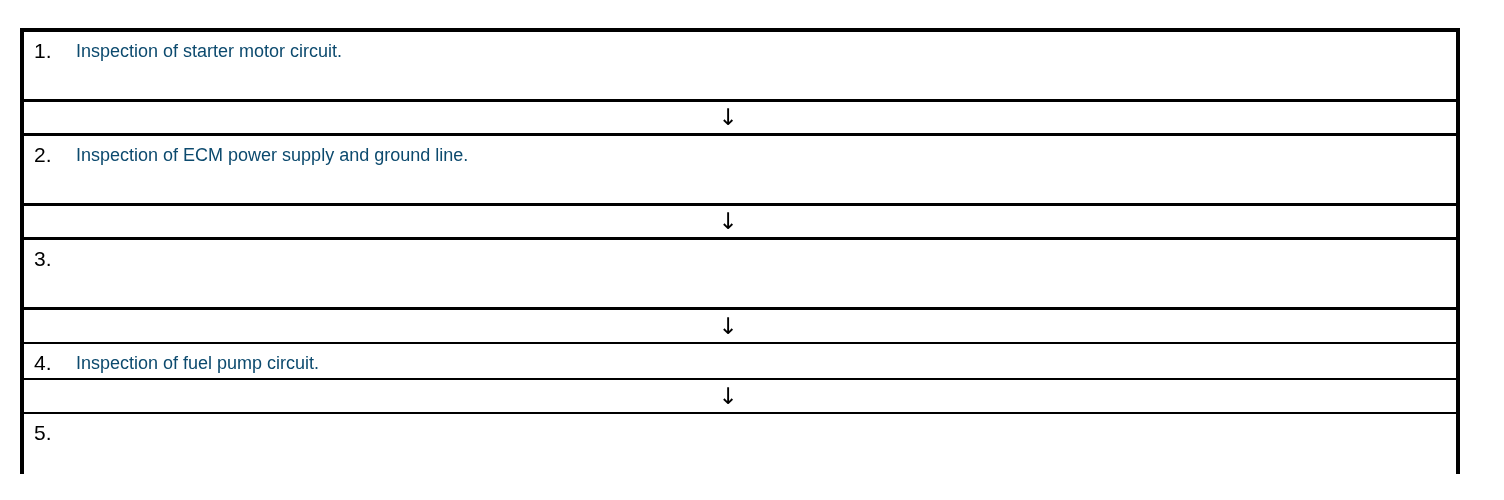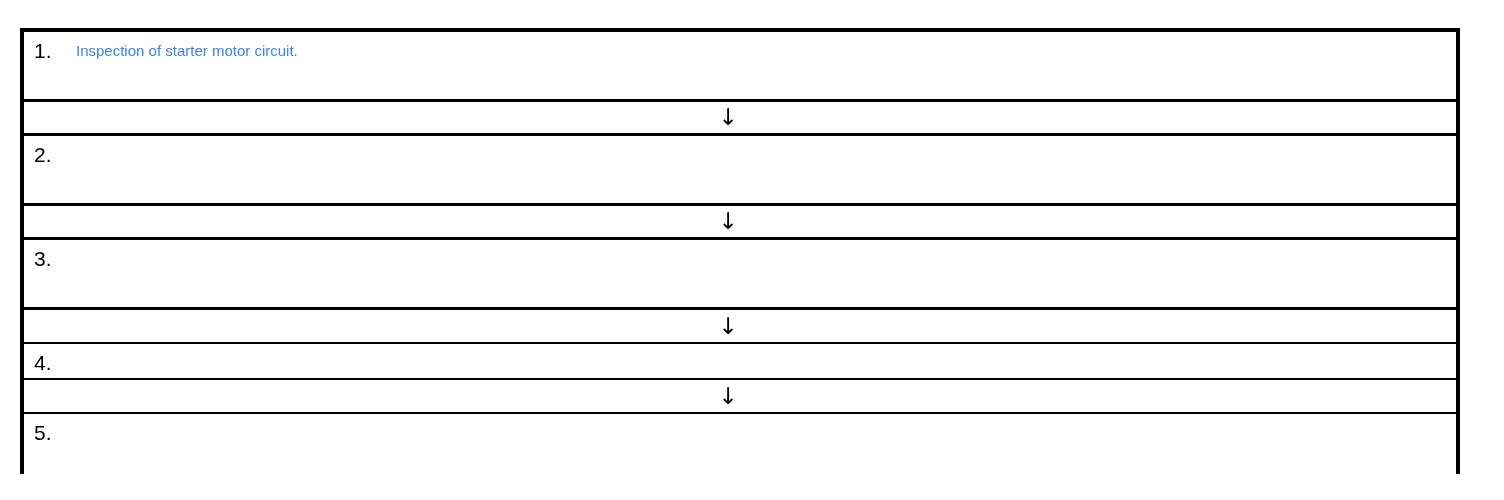--- a/index.html
+++ b/index.html
@@ -64,23 +64,23 @@
     width: 52px;
     padding-left: 10px;
     box-sizing: border-box;
     font-size: 21px;
     line-height: 26px;
     color: #000000;
     white-space: nowrap;
   }
 
   .step-text {
-    font-size: 15px;
+    font-size: 18px;
     line-height: 26px;
-    color: #3b82f6;
+    color: #0c4a6e;
     white-space: nowrap;
   }
 
   
   .row-arrow {
     height: 34px;
     display: flex;
     align-items: center;
     justify-content: center;
   }
@@ -108,36 +108,38 @@
         <span class="step-num">1.</span>
         <span class="step-text">Inspection of starter motor circuit.</span>
       </div>
 
       <div class="row row-arrow rule-thick">
         <span class="arrow-glyph">↓</span>
       </div>
 
       <div class="row row-step tall rule-thick">
         <span class="step-num">2.</span>
+        <span class="step-text">Inspection of ECM power supply and ground line.</span>
       </div>
 
       <div class="row row-arrow rule-thick">
         <span class="arrow-glyph">↓</span>
       </div>
 
       <div class="row row-step tall rule-thick">
         <span class="step-num">3.</span>
       </div>
 
       <div class="row row-arrow rule-thin">
         <span class="arrow-glyph">↓</span>
       </div>
 
       <div class="row row-step short rule-thin">
         <span class="step-num">4.</span>
+        <span class="step-text">Inspection of fuel pump circuit.</span>
       </div>
 
       <div class="row row-arrow rule-thin">
         <span class="arrow-glyph">↓</span>
       </div>
 
       <div class="row row-step last">
         <span class="step-num">5.</span>
       </div>
 

